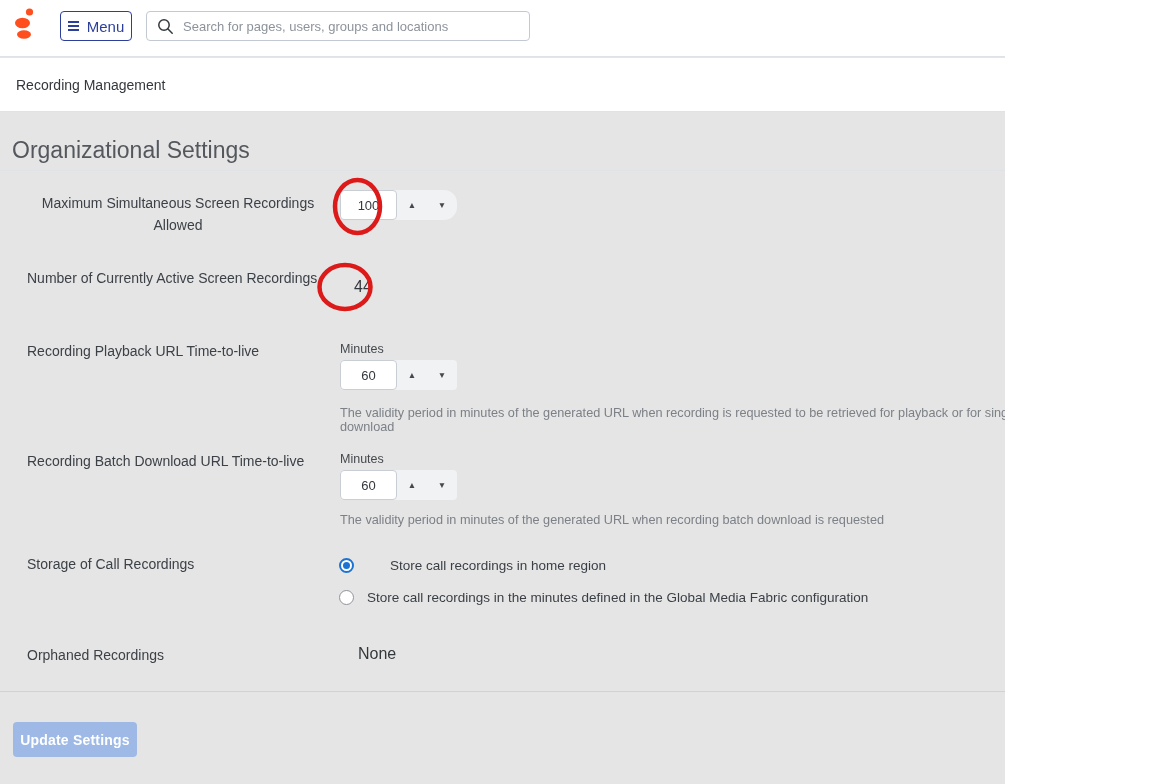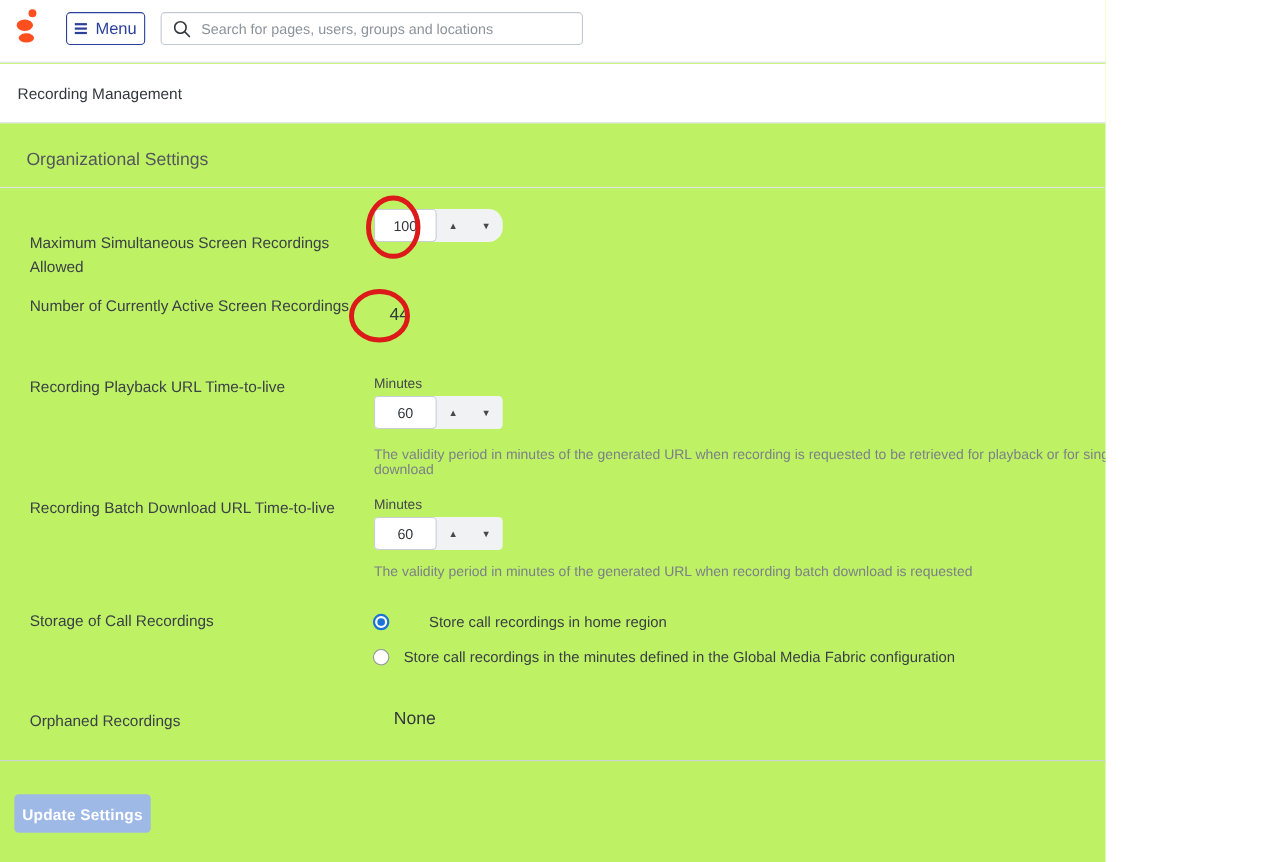--- a/index.html
+++ b/index.html
@@ -1,38 +1,38 @@
 <!DOCTYPE html>
 <html><head>
 <meta charset="utf-8">
 <style>
   * { margin:0; padding:0; box-sizing:border-box; }
   html,body { background:#fff; }
   body { font-family:"Liberation Sans", sans-serif; }
-  .app { position:relative; width:1005px; height:784px; background:#bef264; overflow:hidden;padding-left:32px; }
+  .app { position:relative; width:1005px; height:784px; background:#e5e5e5; overflow:hidden;padding-left:32px; }
 
   
   .header { position:absolute; left:0; top:0; width:1081px; height:57px; background:#fff; border-bottom:1px solid #dfe3e8; }
   .logo { position:absolute; left:15px; top:8px; }
   .menu-btn { position:absolute; left:60px; top:11px; width:72px; height:30px; background:#fff;
     border:1px solid #2c3f9b; border-radius:4px; color:#2c3f9b; font-size:15px;
     display:flex; align-items:center; justify-content:center; gap:8px; cursor:pointer; font-family:inherit; }
   .menu-icon { display:flex; flex-direction:column; gap:2.5px; }
   .menu-icon i { display:block; width:11px; height:1.5px; background:#2c3f9b; }
   .search-box { position:absolute; left:146px; top:11px; width:384px; height:30px;
     border:1px solid #c3c9d2; border-radius:4px; display:flex; align-items:center; padding:0 10px; gap:9px; background:#fff; }
   .search-input { border:none; outline:none; flex:1; font-size:13px; color:#33383d; font-family:inherit; background:transparent; }
   .search-input::placeholder { color:#8d939b; }
 
   
   .breadcrumb-bar { position:absolute; left:0; top:58px; width:1081px; height:54px; border-bottom:1px solid #dfe3e8;
     display:flex; align-items:center; padding-left:16px; font-size:14px; color:#33383d; background:#fff;text-align:center; }
 
   
-  .section-heading { position:absolute; left:24px; top:137px; font-size:16px; font-weight:400; color:#54585d; }
+  .section-heading { position:absolute; left:12px; top:137px; font-size:23px; font-weight:400; color:#54585d; }
   .divider { position:absolute; left:0; width:1081px; border-top:1px solid #dfe3e8; }
   .divider.d1 { top:170px; }
   .divider.d2 { top:691px; border-top-color:#cfd3d8; }
 
   
   .row { position:absolute; left:0; width:1081px; }
   .flabel { position:absolute; left:27px; top:0; width:302px; font-size:14px; line-height:22px; color:#3c4147; }
   .unit-label { position:absolute; left:340px; font-size:12.5px; color:#45494e; }
   .help-text { position:absolute; left:340px; width:710px; font-size:12.7px; color:#7c8187; }
   .static-val { position:absolute; font-size:16px; color:#33383d;margin-left:18px; }
@@ -90,21 +90,21 @@
   </div>
 
   <div class="breadcrumb-bar">
     <span>Recording Management</span>
   </div>
 
   <div class="section-heading">Organizational Settings</div>
   <div class="divider d1"></div>
 
   <div class="row" style="top:190px;">
-    <div class="flabel" style="top:19px;">Maximum Simultaneous Screen Recordings Allowed</div>
+    <div class="flabel" style="top:2px;text-align:center;">Maximum Simultaneous Screen Recordings Allowed</div>
     <div class="numgroup" style="top:0;border-radius:13px;">
       <input class="num-input" type="text" value="100" style="">
       <button class="spin-btn">▲</button>
       <button class="spin-btn">▼</button>
     </div>
   </div>
 
   <div class="row" style="top:266px;">
     <div class="flabel" style="top:1px;">Number of Currently Active Screen Recordings</div>
     <span class="static-val" style="left:336px; top:12px;">44</span>

